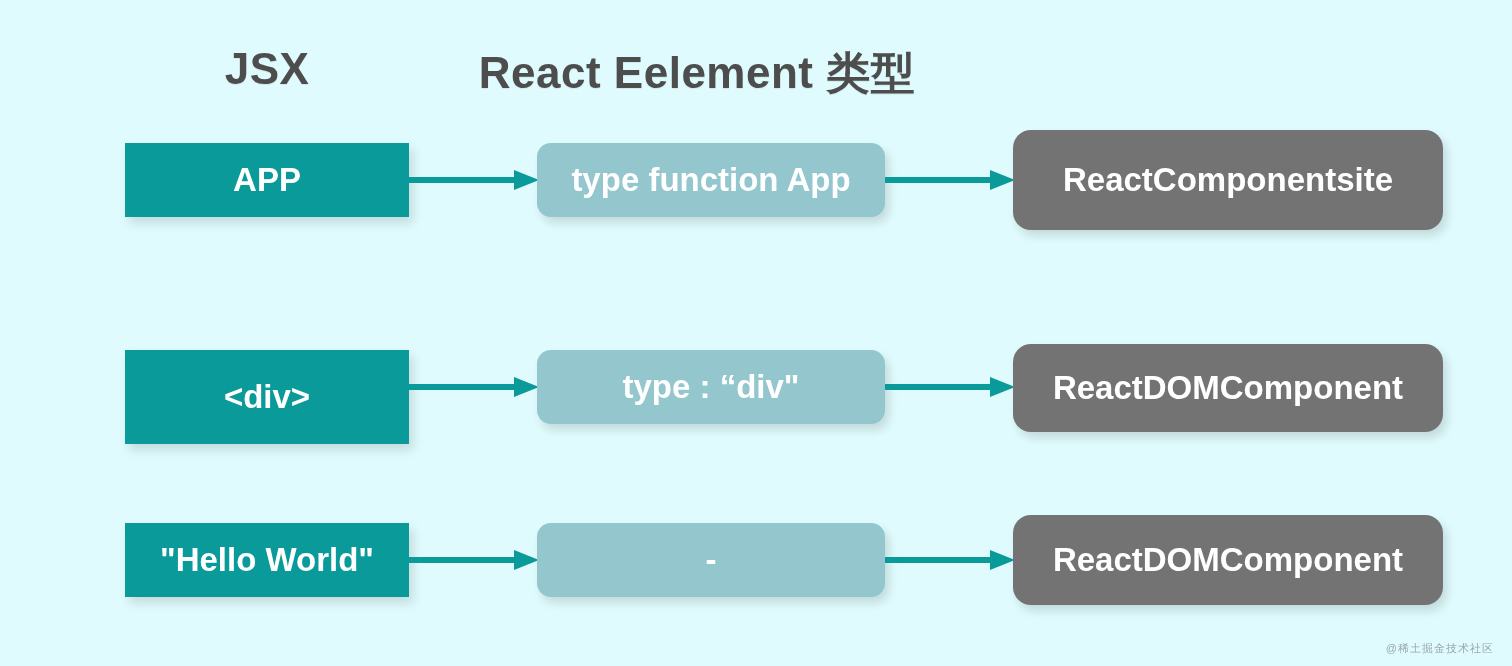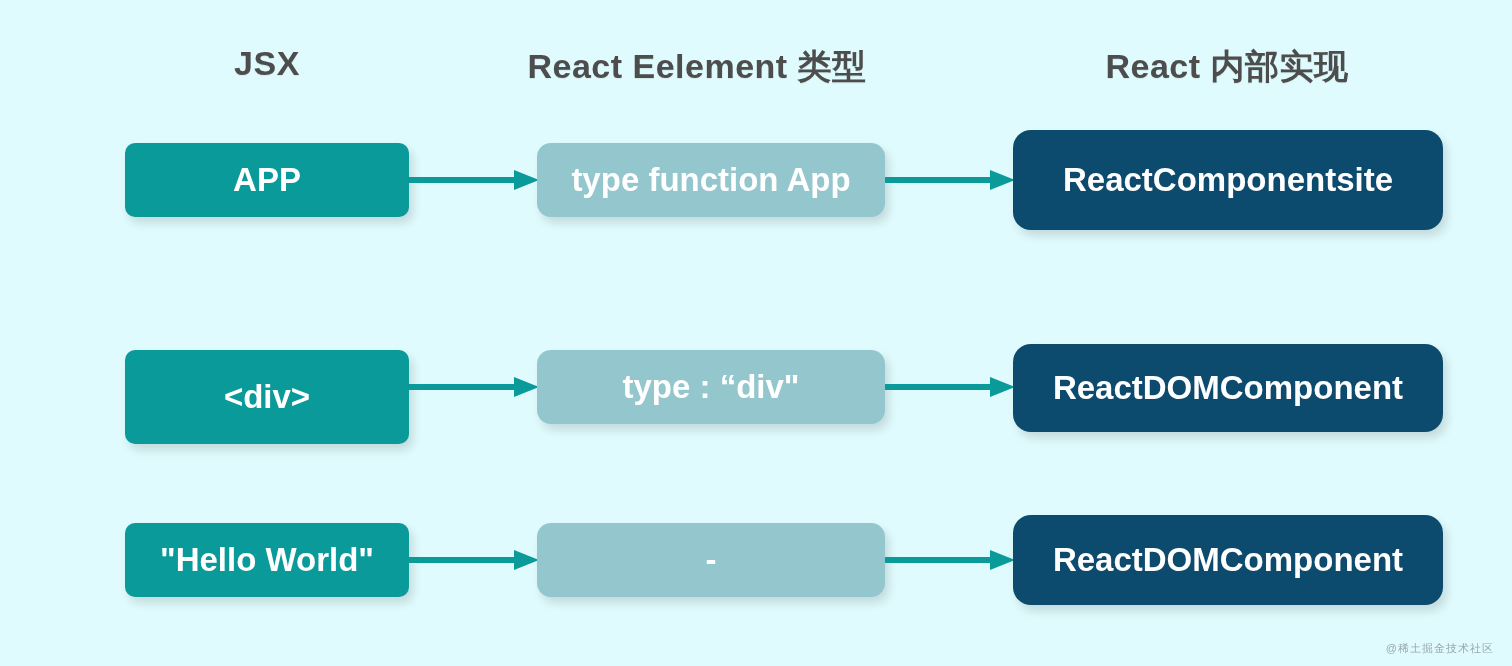--- a/index.html
+++ b/index.html
@@ -20,57 +20,57 @@
     left: 0; top: 0;
     width: 1512px;
     height: 666px;
   }
 
   
   .col-header {
     position: absolute;
     font-weight: bold;
     color: #4d4d4d;
-    font-size: 34px;
+    font-size: 44px;
     letter-spacing: 0.5px;
     text-align: center;
     white-space: nowrap;
     transform: translateX(-50%);
     text-shadow: 0 1px 1px rgba(0,0,0,0.08);
   }
   #hdr-jsx   { left: 267px;  top: 44px; }
   #hdr-type  { left: 697px;  top: 44px; }
   #hdr-impl  { left: 1227px; top: 44px; }
 
   
   .box {
     position: absolute;
     box-sizing: border-box;
     display: flex;
     align-items: center;
     justify-content: center;
     text-align: center;
     color: #ffffff;
     font-weight: bold;
-    border-radius: 10px;
+    border-radius: 0;
     box-shadow: 4px 6px 10px rgba(0,0,0,0.13);
     line-height: 1.15;
     padding: 4px 10px;
   }
   .box-jsx {
     background: #0b9a9a;
     font-size: 33px;
   }
   .box-type {
     background: #93c6cd;
     font-size: 33px;
     border-radius: 14px;
   }
   .box-impl {
-    background: #0c4a6e;
+    background: #737373;
     font-size: 33px;
     border-radius: 18px;
   }
 
   
   #box-r1-jsx  { left: 125px;  top: 143px; width: 284px; height: 74px; }
   #box-r1-type { left: 537px;  top: 143px; width: 348px; height: 74px; }
   #box-r1-impl { left: 1013px; top: 130px; width: 430px; height: 100px; }
 
   
@@ -109,21 +109,20 @@
     white-space: nowrap;
   }
 </style>
 </head>
 <body>
 
 <div id="canvas">
 
   <div class="col-header" id="hdr-jsx">JSX</div>
   <div class="col-header" id="hdr-type">React Eelement 类型</div>
-  <div class="col-header" id="hdr-impl">React 内部实现</div>
 
   <div class="box box-jsx" id="box-r1-jsx">
     <span>APP</span>
   </div>
 
   <div class="arrow" id="arr-r1-a">
     <svg width="130" height="24" viewBox="0 0 130 24">
       <line x1="0" y1="12" x2="112" y2="12" stroke="#0b9a9a" stroke-width="6"></line>
       <polygon points="105,2 130,12 105,22" fill="#0b9a9a"></polygon>
     </svg>

